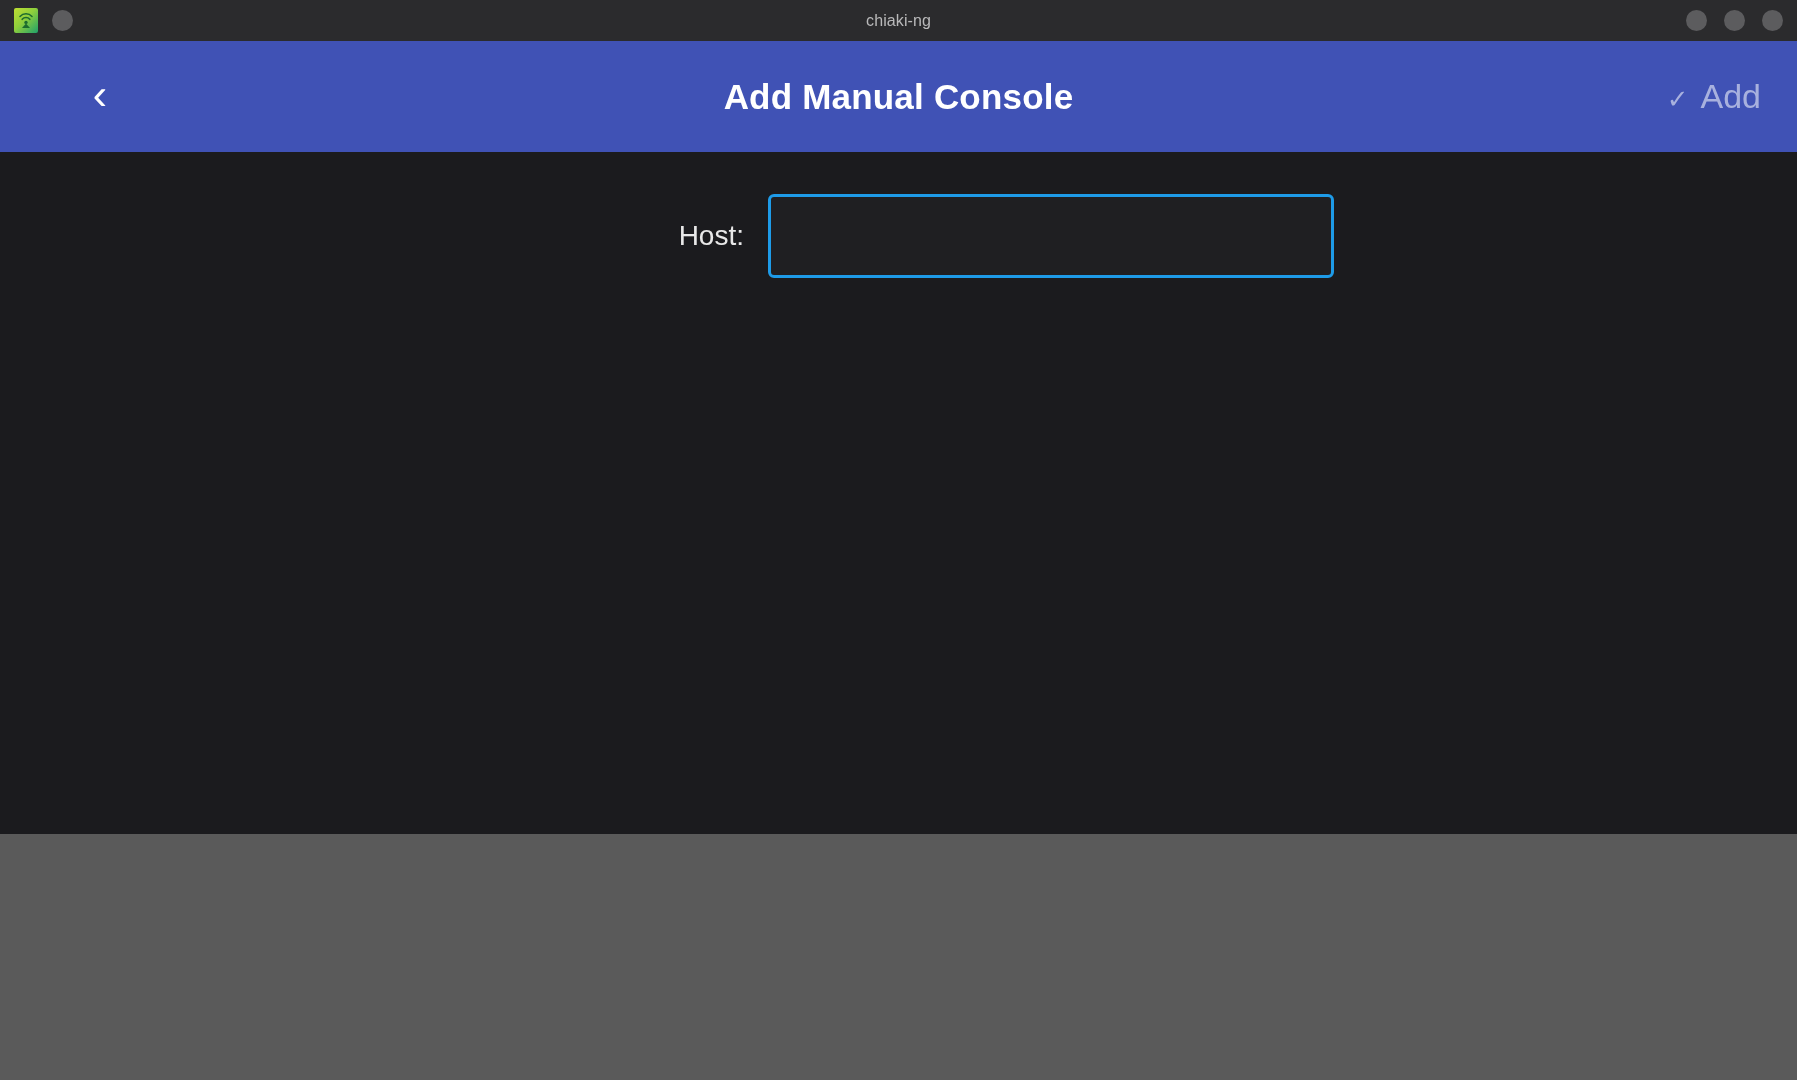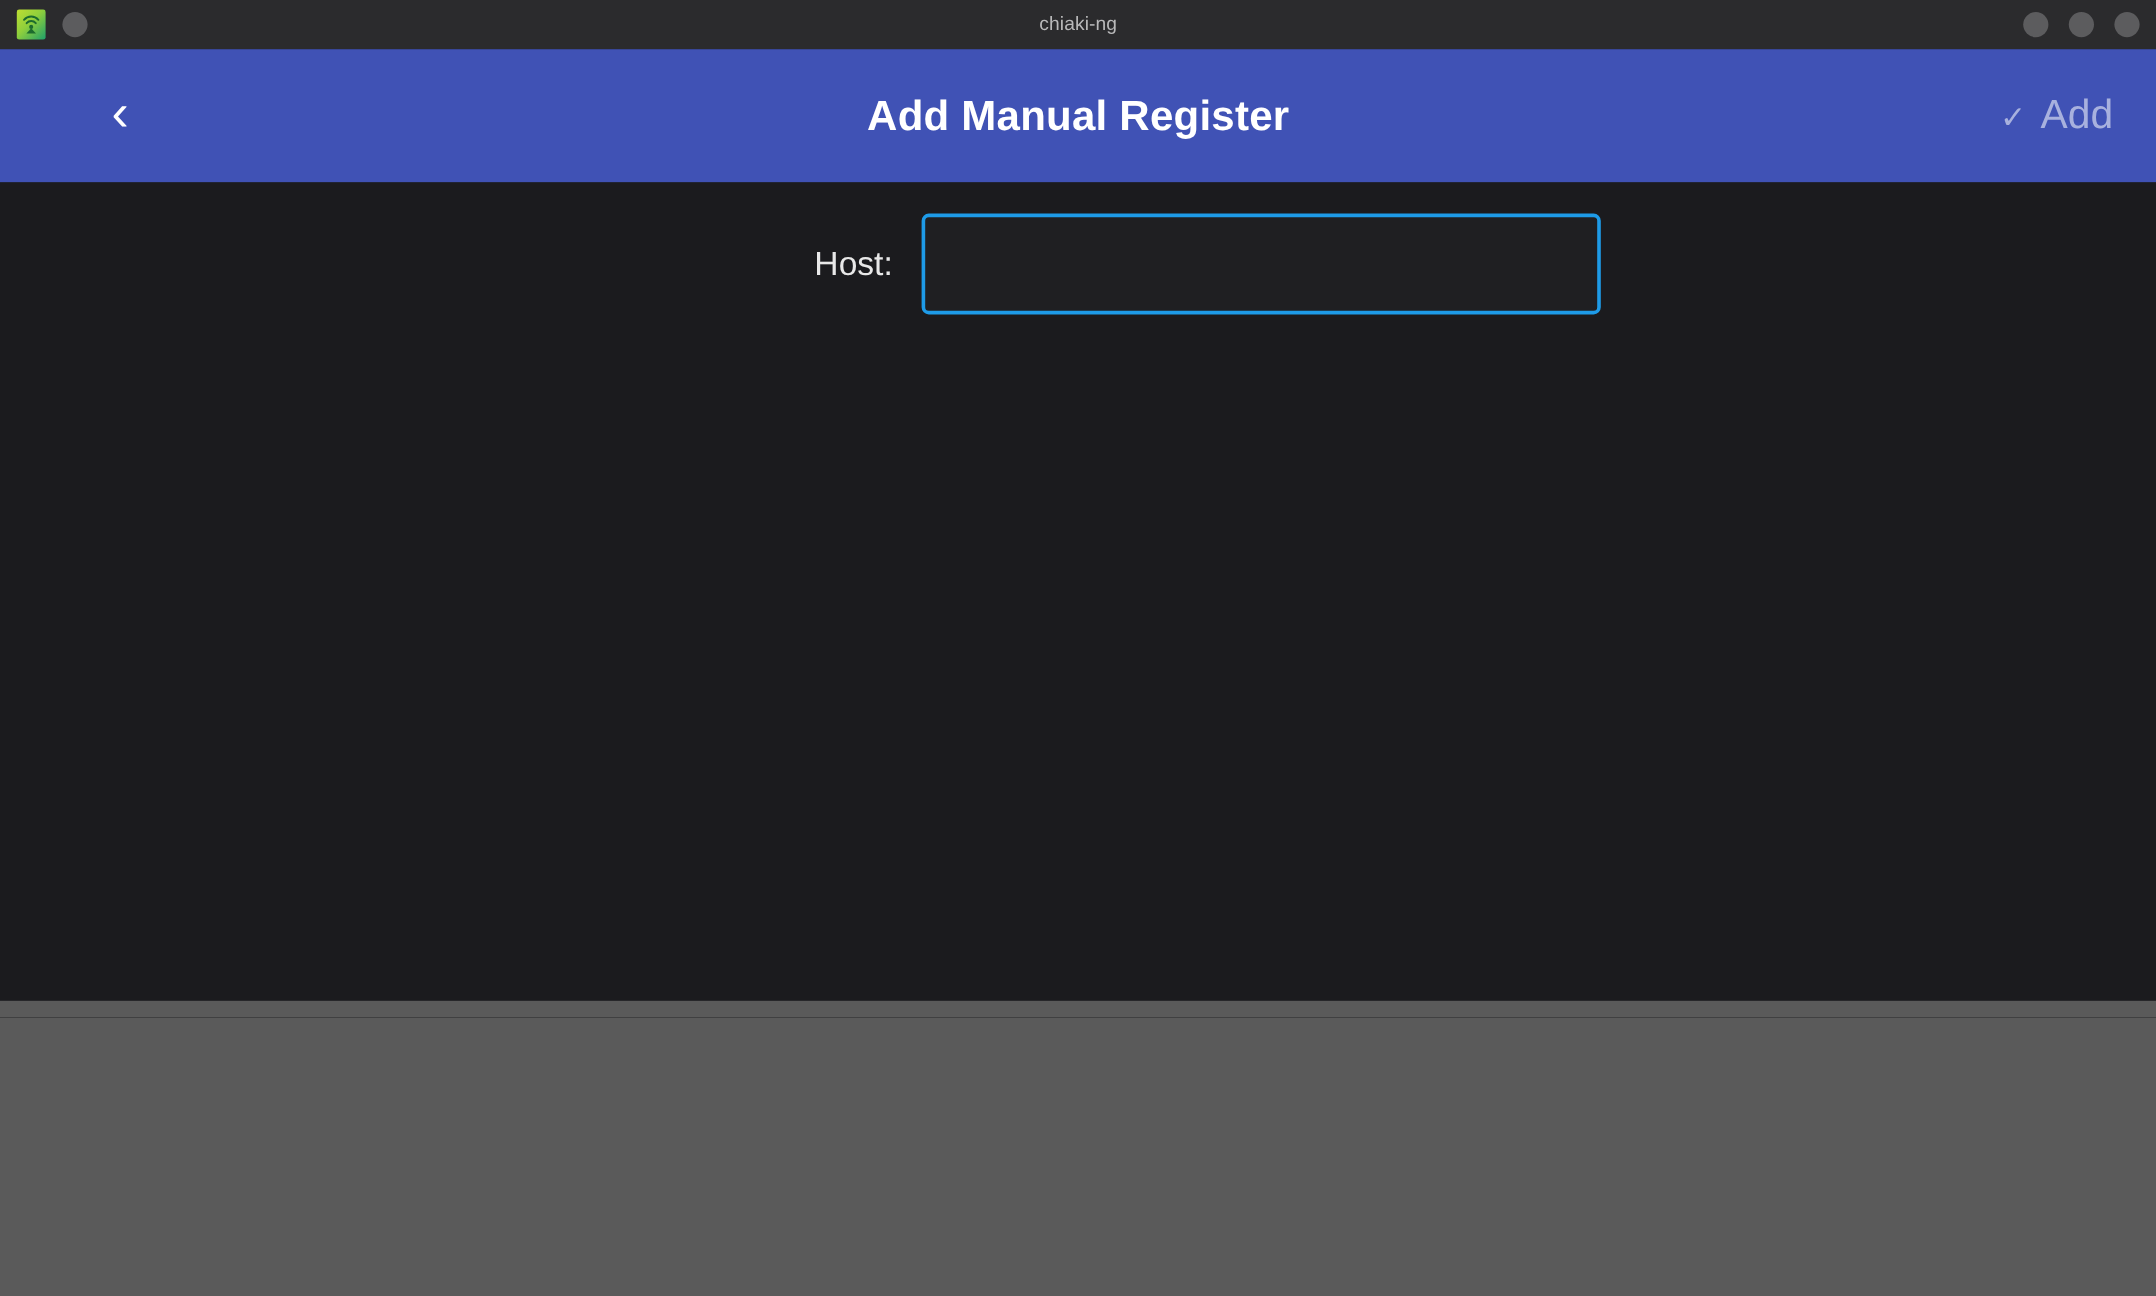--- a/index.html
+++ b/index.html
@@ -124,21 +124,21 @@
 
   
   .content {
     position: relative;
     height: calc(100% - 152px);
     background: #1b1b1e;
   }
   .form {
     position: absolute;
     left: 0;
-    top: 26px;
+    top: 42px;
     width: 1334px;
     display: flex;
     flex-direction: row;
     gap: 40px;
   }
   .row {
     display: flex;
     align-items: center;
   }
   .row-label {
@@ -261,21 +261,21 @@
 
       <div class="tb-right">
         <div class="tb-dot"></div>
         <div class="tb-dot"></div>
         <div class="tb-dot"></div>
       </div>
     </div>
 
     <div class="header">
       <div class="back-btn">‹</div>
-      <div class="header-title">Add Manual Register</div>
+      <div class="header-title">Add Manual Console</div>
       <div class="add-btn">
         <span class="add-check">✓</span>
         <span>Add</span>
       </div>
     </div>
 
     <div class="content">
 
       <div class="form">
 

